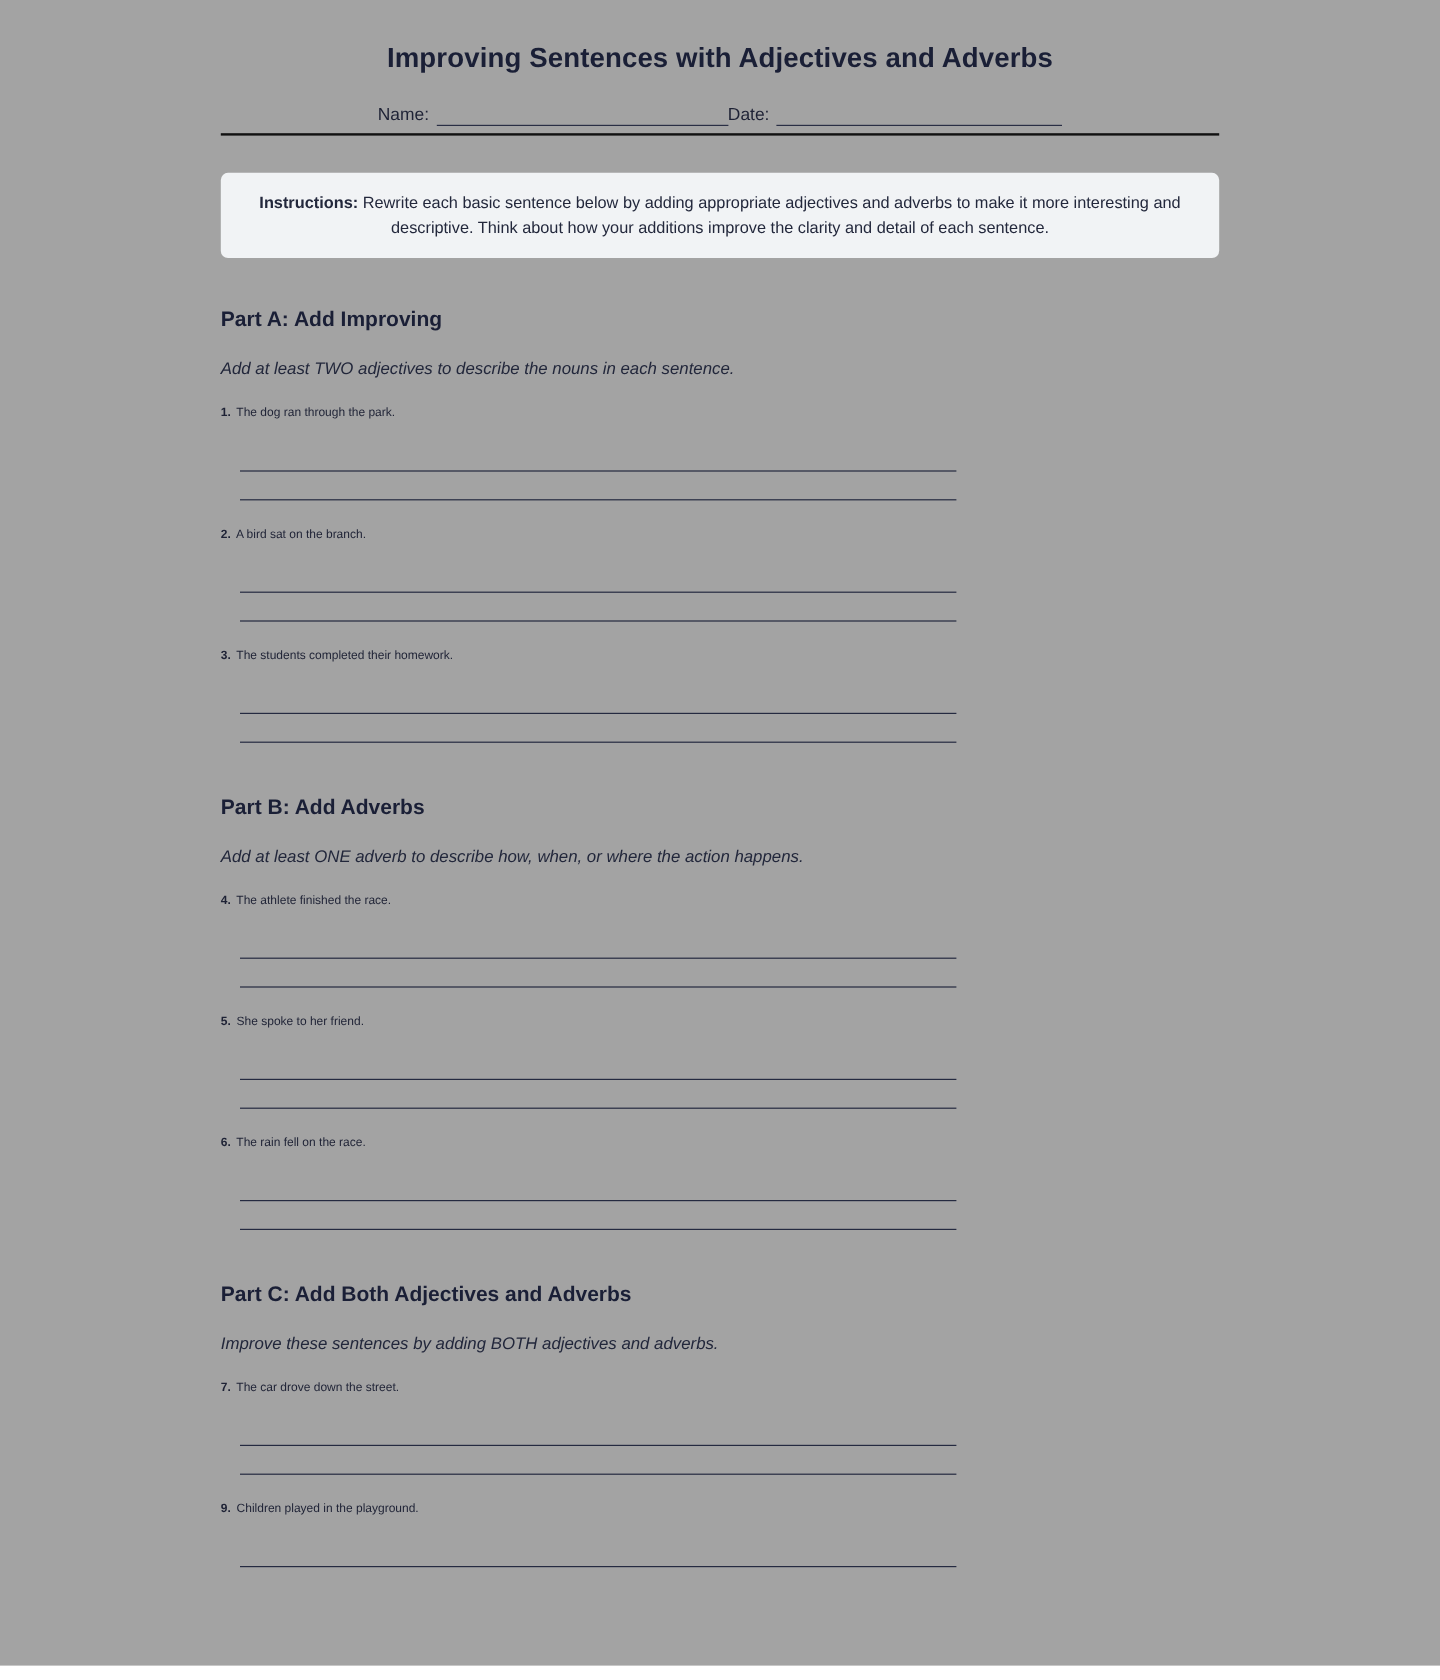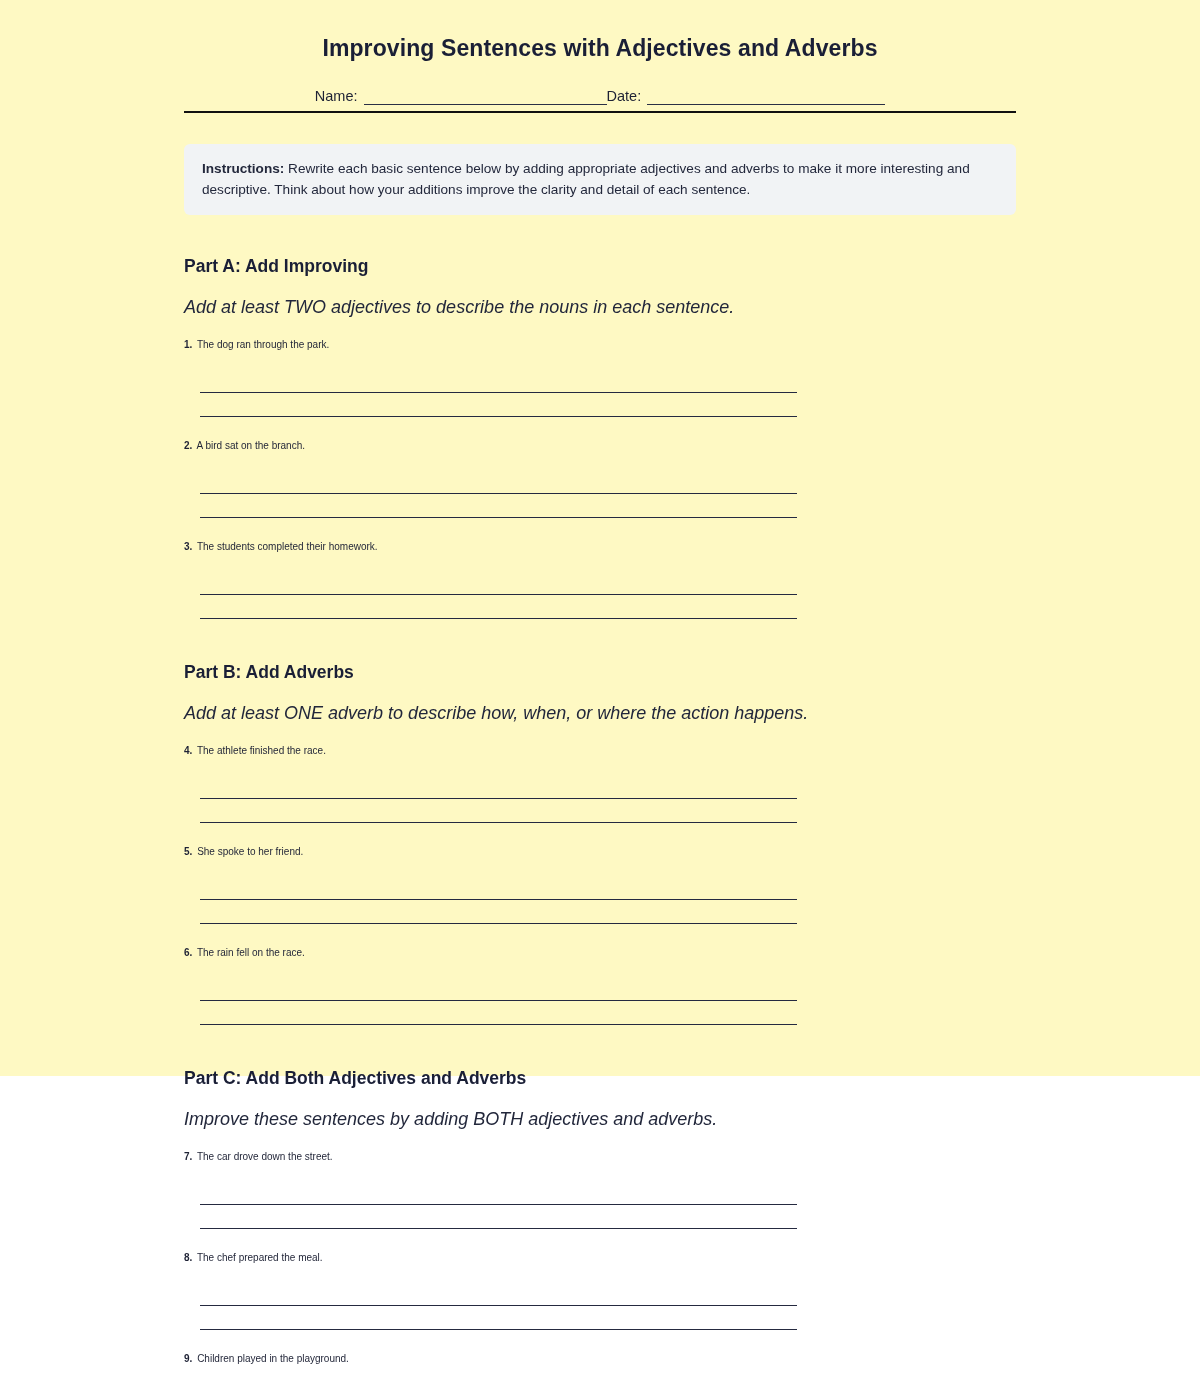--- a/index.html
+++ b/index.html
@@ -12,24 +12,24 @@
     width: 1200px;
     height: 1400px;
     font-family: "Liberation Sans", sans-serif;
     color: #1e2235;
     -webkit-font-smoothing: antialiased;
   }
 
   .page {
     position: relative;
     width: 1200px;
-    height: 1076px;
+    height: 1388px;
     box-sizing: border-box;
     padding: 0;
-    background: #fef9c3;
+    background: #a3a3a3;
   }
 
   .content {
     position: absolute;
     left: 184px;
     top: 0;
     width: 832px;
   }
 
   
@@ -85,20 +85,21 @@
     border-radius: 6px;
     padding: 14px 18px 15px 18px;
     box-sizing: border-box;
     width: 832px;
   }
   .instructions-text {
     font-size: 13.6px;
     line-height: 21px;
     color: #23283c;
     margin: 0;
+    text-align: center;
   }
   .instructions-text b {
     font-weight: bold;
   }
 
   
   .section {
     margin-top: 42px;
   }
   .section:first-of-type {
@@ -108,21 +109,21 @@
     margin: 0;
     font-size: 17.5px;
     line-height: 23px;
     font-weight: bold;
     color: #1a1f36;
   }
   .section-hint {
     margin: 0;
     padding-top: 20px;
     font-style: italic;
-    font-size: 18px;
+    font-size: 14px;
     line-height: 18px;
     color: #22273b;
   }
 
   
   .question {
     padding-top: 19px;
   }
   .question-text {
     margin: 0;
@@ -229,27 +230,20 @@
           <h2 class="section-heading">Part C: Add Both Adjectives and Adverbs</h2>
           <p class="section-hint">Improve these sentences by adding BOTH adjectives and adverbs.</p>
           <div class="question">
             <p class="question-text"><span class="question-number">7.</span> <span>The car drove down the street.</span></p>
             <div class="answer-lines">
               <div class="answer-line"></div>
               <div class="answer-line"></div>
             </div>
           </div>
           <div class="question">
-            <p class="question-text"><span class="question-number">8.</span> <span>The chef prepared the meal.</span></p>
-            <div class="answer-lines">
-              <div class="answer-line"></div>
-              <div class="answer-line"></div>
-            </div>
-          </div>
-          <div class="question">
             <p class="question-text"><span class="question-number">9.</span> <span>Children played in the playground.</span></p>
             <div class="answer-lines">
               <div class="answer-line"></div>
             </div>
           </div>
         </div>
       </div>
 
   </div>
 </div>

